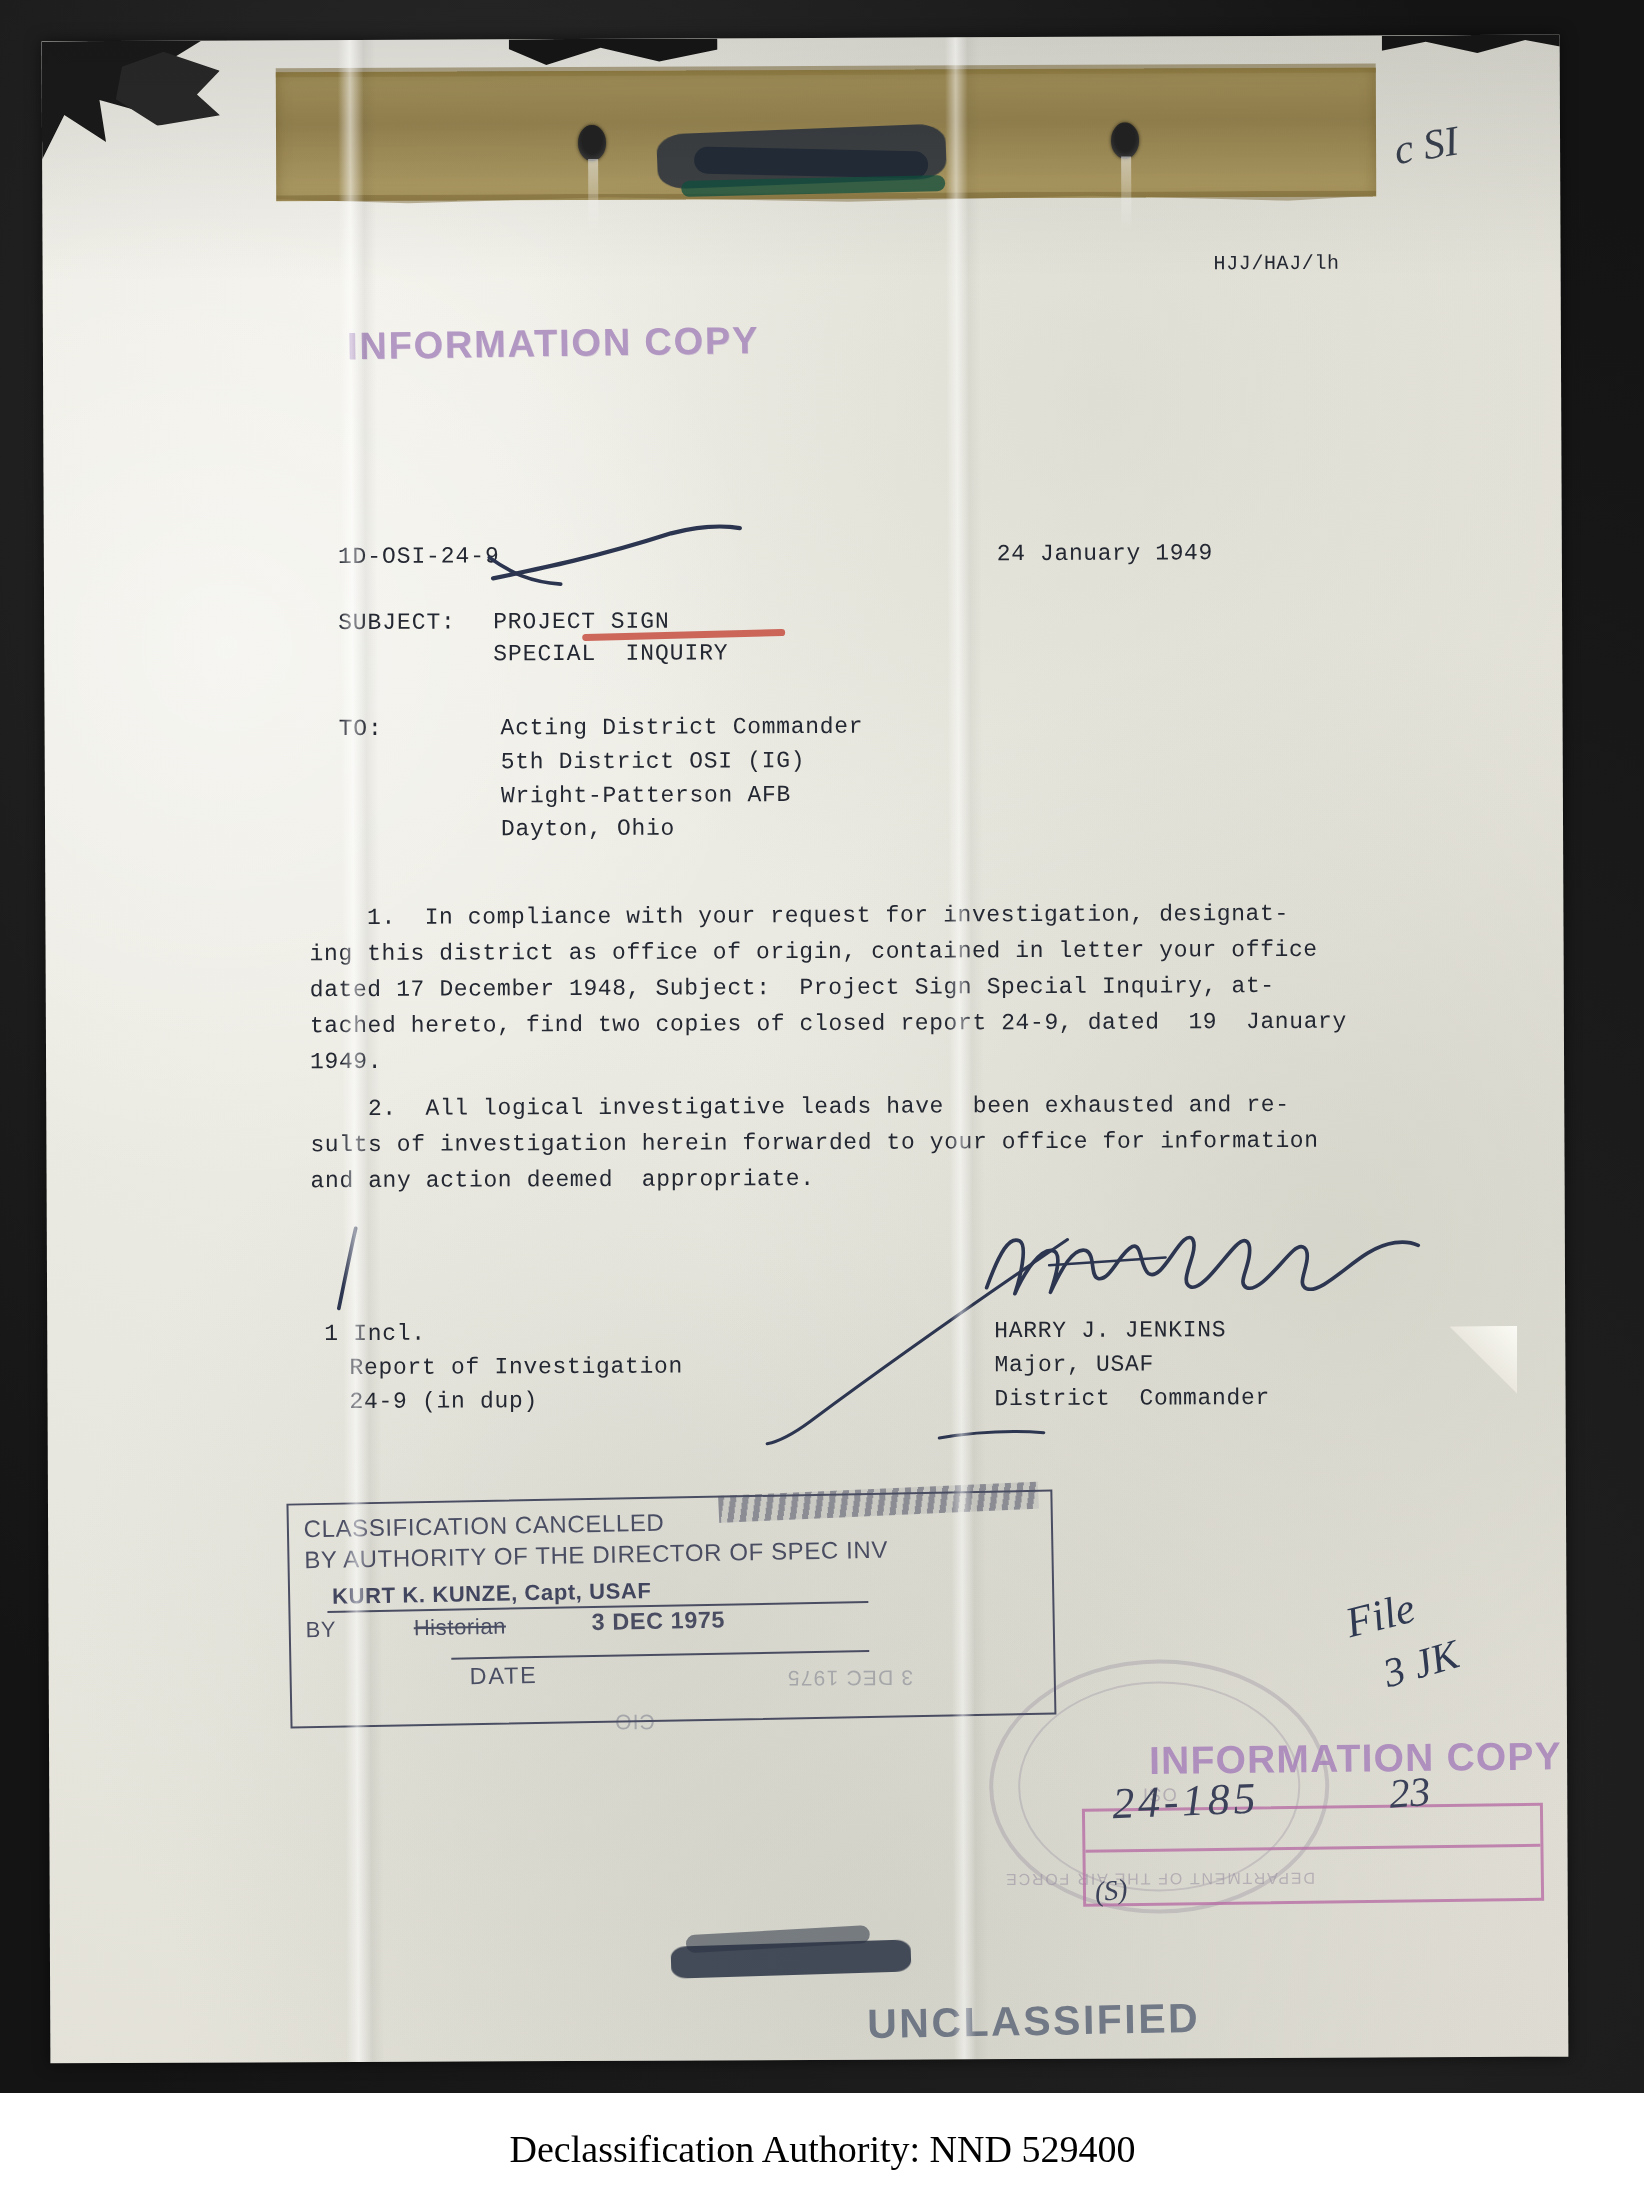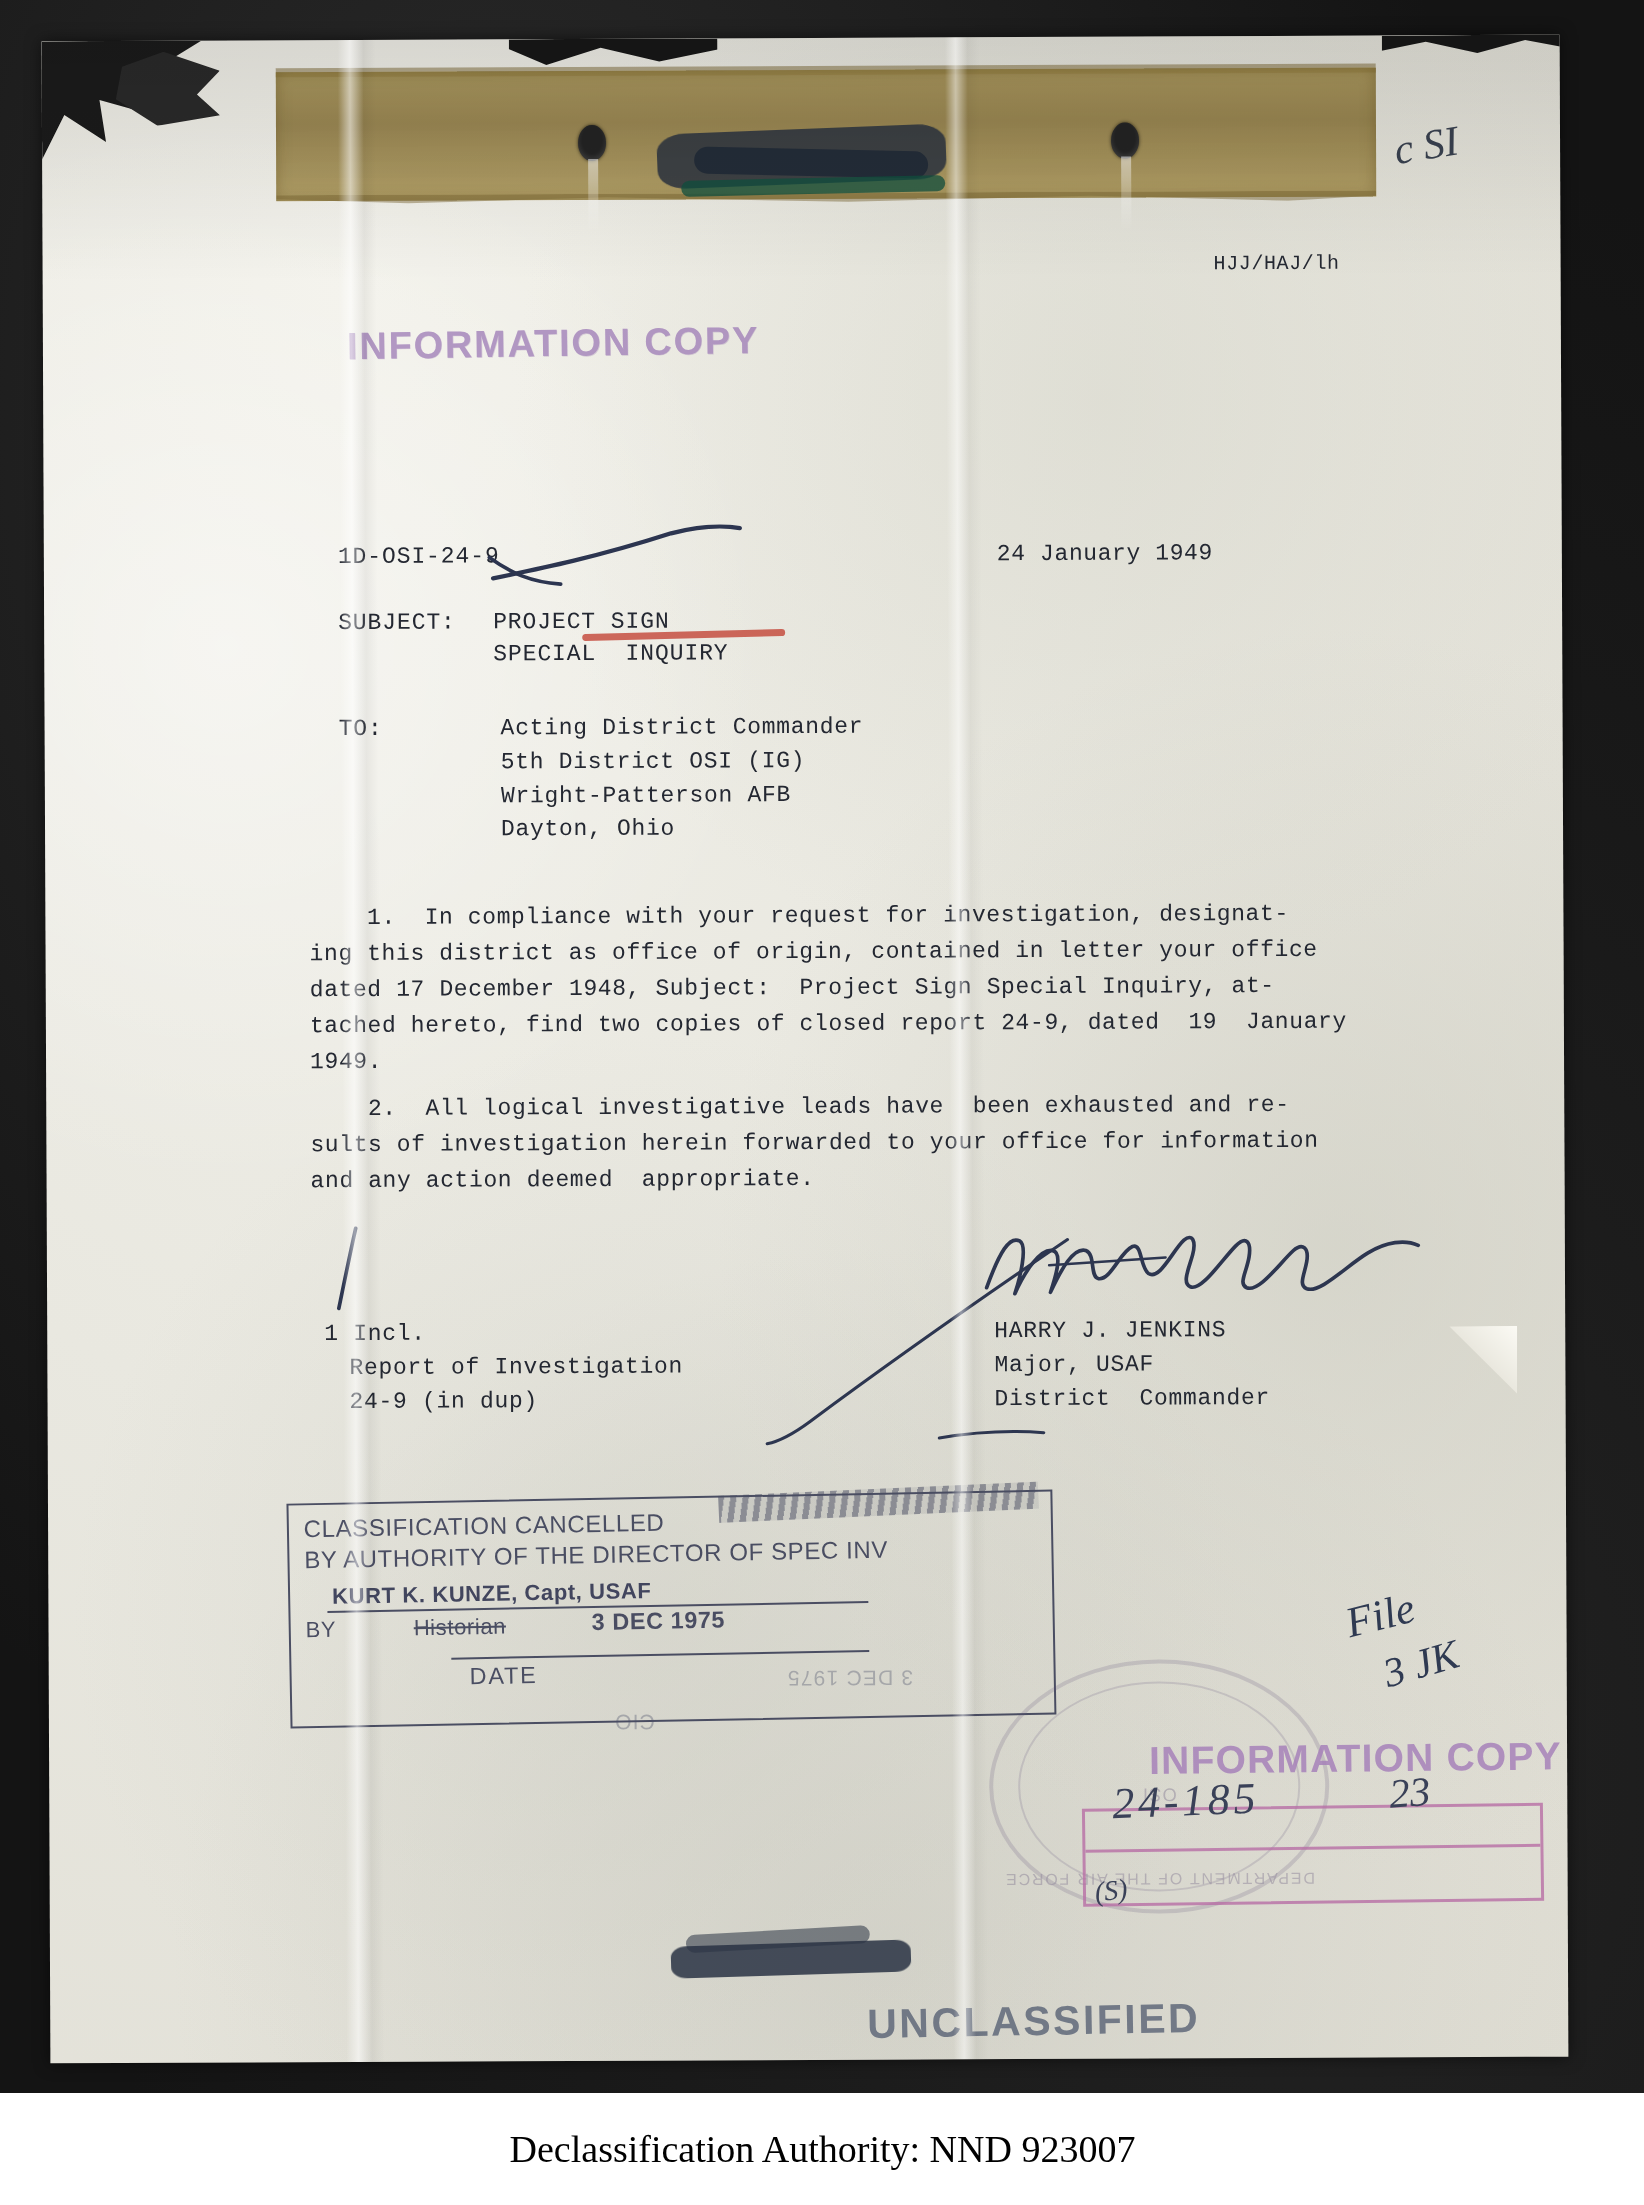--- a/index.html
+++ b/index.html
@@ -665,14 +665,14 @@
   <div class="handwriting" id="hw-initials">File</div>
   <div class="handwriting" id="hw-initials-2">3 JK</div>
   <div class="handwriting" id="hw-small">(S)</div>
 
   <div id="bottom-redaction-2"></div>
   <div id="bottom-redaction"></div>
   <div id="unclassified">UNCLASSIFIED</div>
 
 </div>
 
-<div id="caption">Declassification Authority: NND 923007</div>
+<div id="caption">Declassification Authority: NND 529400</div>
 
 
 </body></html>

